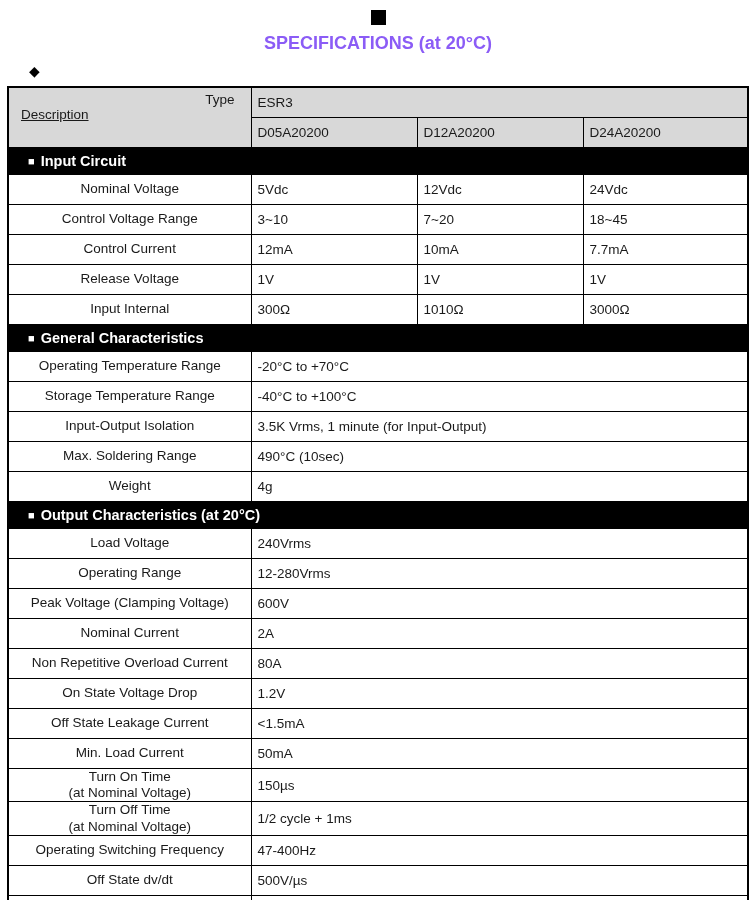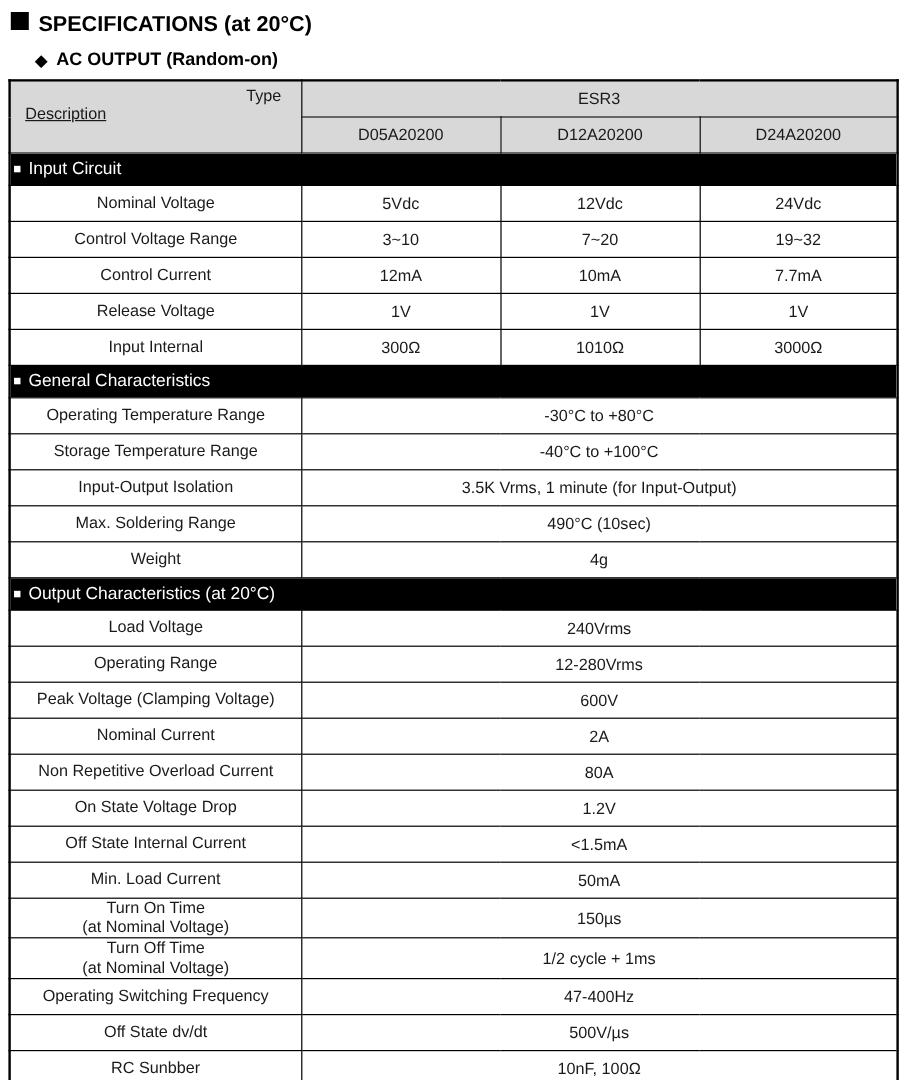--- a/index.html
+++ b/index.html
@@ -10,23 +10,24 @@
   }
   html,body{margin:0;padding:0;background:#ffffff;}
   body{
     font-family:"Liberation Sans","DejaVu Sans",sans-serif;
     color:#1a1a1a;
     width:754px;
   }
   .page{padding:6px 7px 4px 7px;}
 
   .doc-title{
-    display:flex;gap:8px;
-    font-size:18px;font-weight:bold;color:#000000;
+    display:flex;align-items:center;gap:8px;
+    font-size:18px;font-weight:bold;color:#8b5cf6;
     margin:4px 0 10px 2px;
+    flex-direction:column;
   }
   .doc-title .square{
     width:15px;height:15px;background:#000;display:inline-block;
   }
   .sub-title{
     display:flex;align-items:center;gap:7px;
     font-size:15px;font-weight:bold;color:#000;
     margin:0 0 8px 22px;
   }
   .sub-title .diamond{
@@ -53,62 +54,61 @@
   }
   td.type-desc-cell{
     padding:0;
   }
   .type-desc-inner{
     display:flex;flex-direction:column;justify-content:flex-start;
     height:58px;padding:3px 6px 4px 6px;box-sizing:border-box;
   }
   .type-desc-inner .type-label{align-self:flex-end;padding-right:4px;}
   .type-desc-inner .desc-label{align-self:flex-start;text-decoration:underline;}
-  td.series-cell, td.model-cell{text-align:center;}
+  td.series-cell, td.model-cell{text-align:left;}
 
   
   tr.section-row td{
     background:var(--section-bg);
     color:var(--section-fg);
-    font-weight:normal;
+    font-weight:bold;
     font-size:14.5px;
     height:26px;
-    padding-left:2px;
+    padding-left:19px;
   }
   tr.section-row .sq{
     font-size:11px;
     margin-right:6px;
     position:relative;top:-1px;
   }
 
   
   td.label-cell{
     text-align:center;
     white-space:pre-line;
     line-height:1.2;
     padding-top:2px;padding-bottom:2px;
   }
   td.value-cell{
-    text-align:center;
+    text-align:left;
     margin-left:28px;
   }
 </style>
 </head>
 <body>
 
 <div class="page">
 
   <div class="doc-title">
     <span class="square"></span>
     <span>SPECIFICATIONS (at 20°C)</span>
   </div>
 
   <div class="sub-title">
     <span class="diamond">◆</span>
-    <span>AC OUTPUT (Random-on)</span>
   </div>
 
   <table class="spec">
     <colgroup>
       <col style="width:243px">
       <col style="width:166px">
       <col style="width:166px">
       <col style="width:165px">
     </colgroup>
     <tbody id="spec-table-body">
@@ -133,21 +133,21 @@
         <tr>
           <td class="label-cell">Nominal Voltage</td>
           <td class="value-cell">5Vdc</td>
           <td class="value-cell">12Vdc</td>
           <td class="value-cell">24Vdc</td>
         </tr>
         <tr>
           <td class="label-cell">Control Voltage Range</td>
           <td class="value-cell">3~10</td>
           <td class="value-cell">7~20</td>
-          <td class="value-cell">19~32</td>
+          <td class="value-cell">18~45</td>
         </tr>
         <tr>
           <td class="label-cell">Control Current</td>
           <td class="value-cell">12mA</td>
           <td class="value-cell">10mA</td>
           <td class="value-cell">7.7mA</td>
         </tr>
         <tr>
           <td class="label-cell">Release Voltage</td>
           <td class="value-cell">1V</td>
@@ -158,21 +158,21 @@
           <td class="label-cell">Input Internal</td>
           <td class="value-cell">300Ω</td>
           <td class="value-cell">1010Ω</td>
           <td class="value-cell">3000Ω</td>
         </tr>
         <tr class="section-row">
           <td colspan="4"><span class="sq">■</span>General Characteristics</td>
         </tr>
         <tr>
           <td class="label-cell">Operating Temperature Range</td>
-          <td class="value-cell" colspan="3">-30°C to +80°C</td>
+          <td class="value-cell" colspan="3">-20°C to +70°C</td>
         </tr>
         <tr>
           <td class="label-cell">Storage Temperature Range</td>
           <td class="value-cell" colspan="3">-40°C to +100°C</td>
         </tr>
         <tr>
           <td class="label-cell">Input-Output Isolation</td>
           <td class="value-cell" colspan="3">3.5K Vrms, 1 minute (for Input-Output)</td>
         </tr>
         <tr>
@@ -204,21 +204,21 @@
         </tr>
         <tr>
           <td class="label-cell">Non Repetitive Overload Current</td>
           <td class="value-cell" colspan="3">80A</td>
         </tr>
         <tr>
           <td class="label-cell">On State Voltage Drop</td>
           <td class="value-cell" colspan="3">1.2V</td>
         </tr>
         <tr>
-          <td class="label-cell">Off State Internal Current</td>
+          <td class="label-cell">Off State Leakage Current</td>
           <td class="value-cell" colspan="3">&lt;1.5mA</td>
         </tr>
         <tr>
           <td class="label-cell">Min. Load Current</td>
           <td class="value-cell" colspan="3">50mA</td>
         </tr>
         <tr>
           <td class="label-cell">Turn On Time
 (at Nominal Voltage)</td>
           <td class="value-cell" colspan="3">150µs</td>

